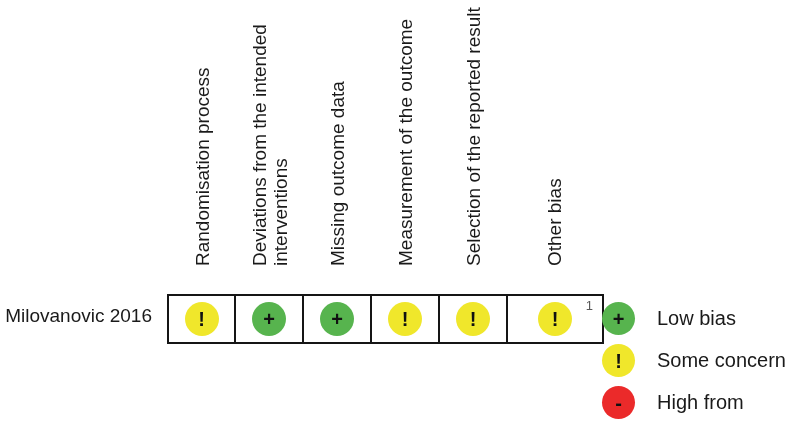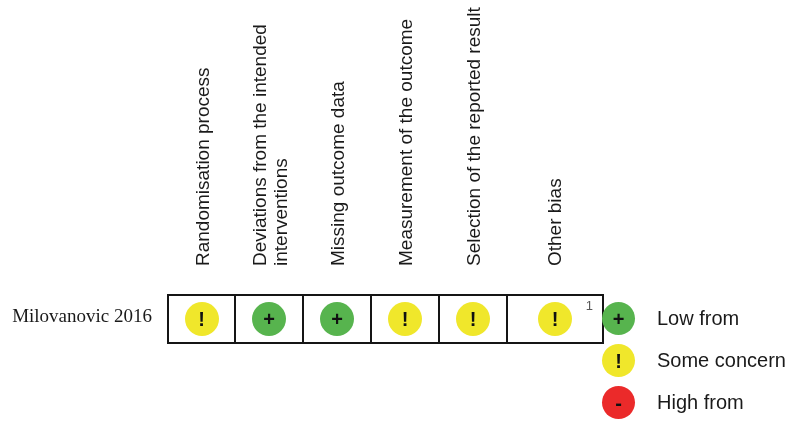--- a/index.html
+++ b/index.html
@@ -49,21 +49,20 @@
   
   .row-label {
     position: absolute;
     top: 304px;
     left: 0;
     width: 152px;
     text-align: right;
     font-size: 19px;
     line-height: 24px;
     color: #1a1a1a;
-    font-family: Liberation Serif, serif;
   }
 
   
   .rob-table {
     position: absolute;
     left: 167px;
     top: 294px;
     display: flex;
     border: 2px solid #151515;
     background: #ffffff;
@@ -187,21 +186,21 @@
       </span>
       <span class="sup">1</span>
     </div>
   </div>
 
   <div class="legend">
     <div class="legend-row">
       <span class="circle" style="background-color: rgb(87, 180, 78);">
         <span>+</span>
       </span>
-      <span class="legend-label">Low from</span>
+      <span class="legend-label">Low bias</span>
     </div>
     <div class="legend-row">
       <span class="circle" style="background-color: rgb(240, 231, 43);">
         <span>!</span>
       </span>
       <span class="legend-label">Some concerns</span>
     </div>
     <div class="legend-row">
       <span class="circle" style="background-color: rgb(235, 42, 42);">
         <span>-</span>

